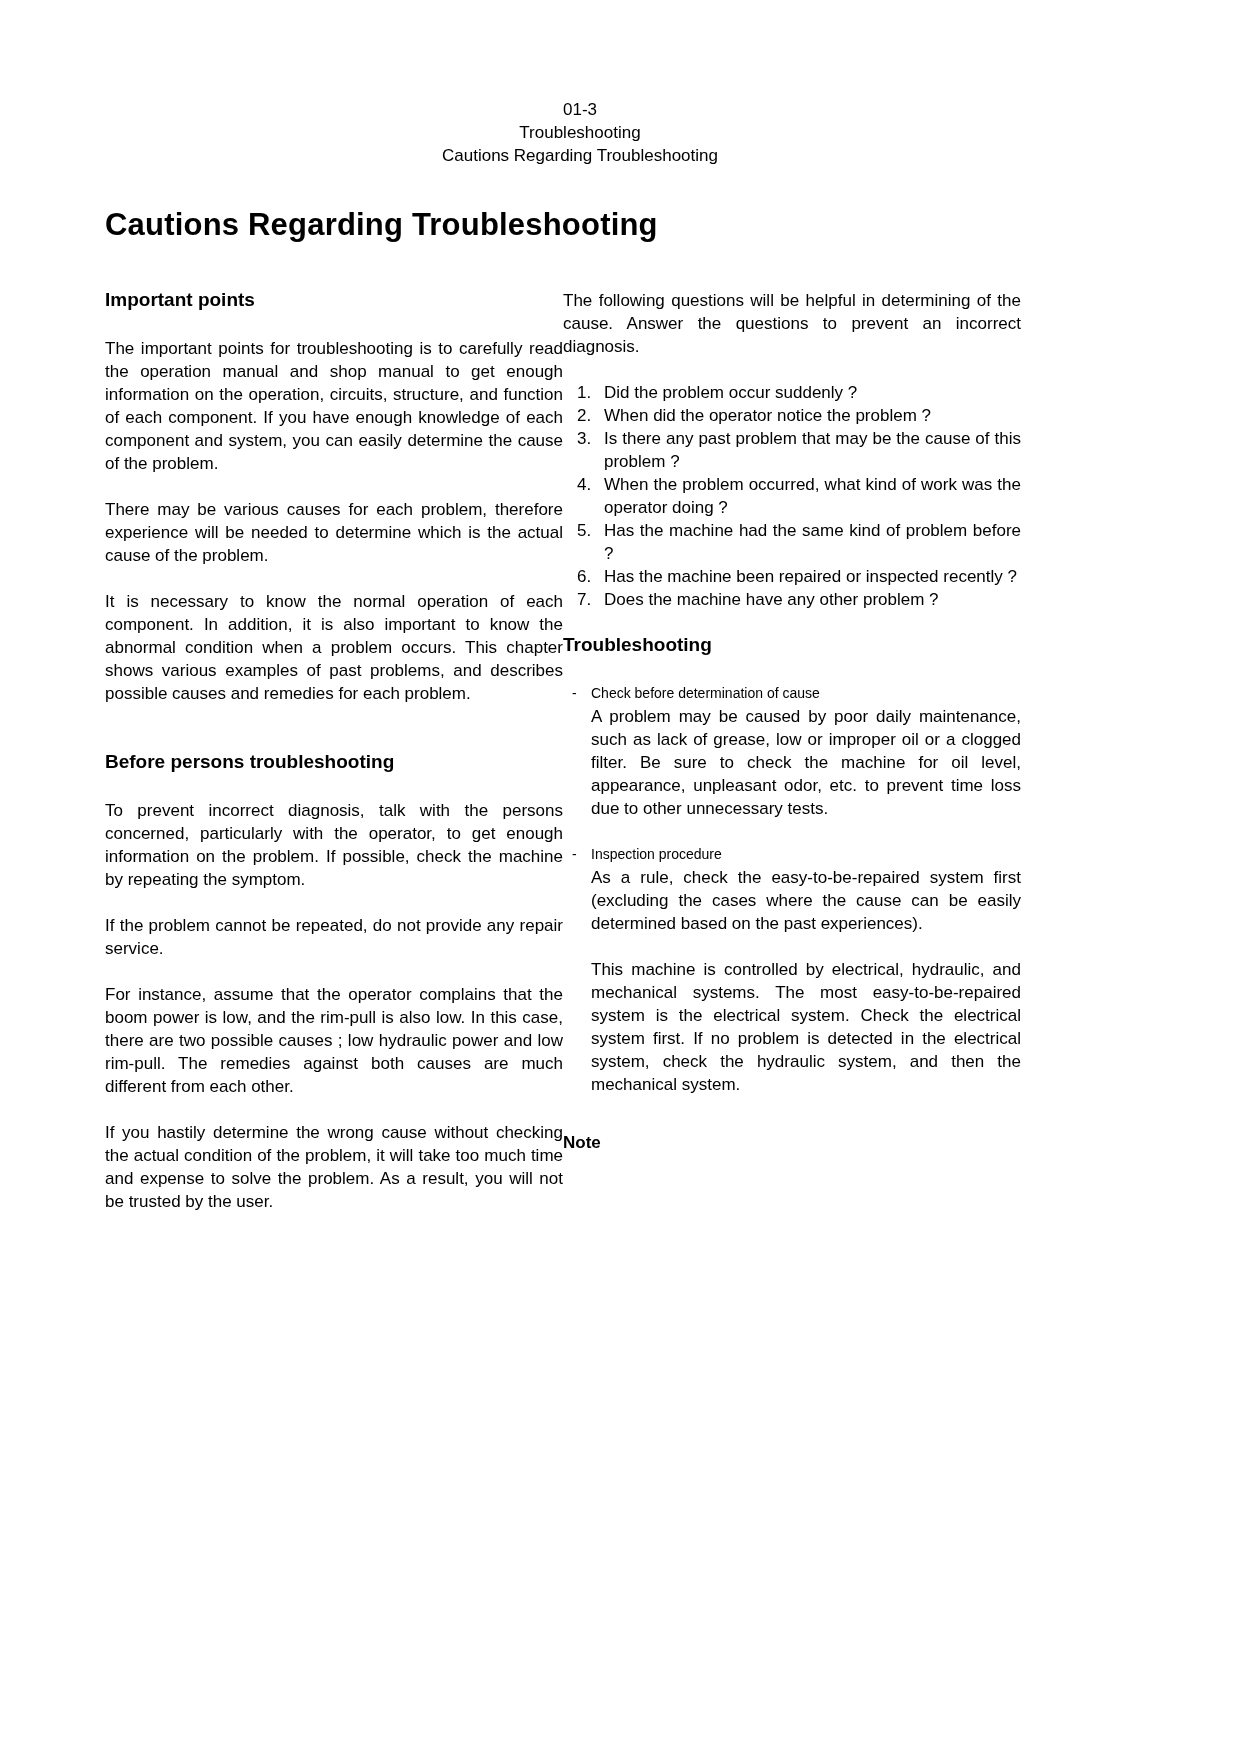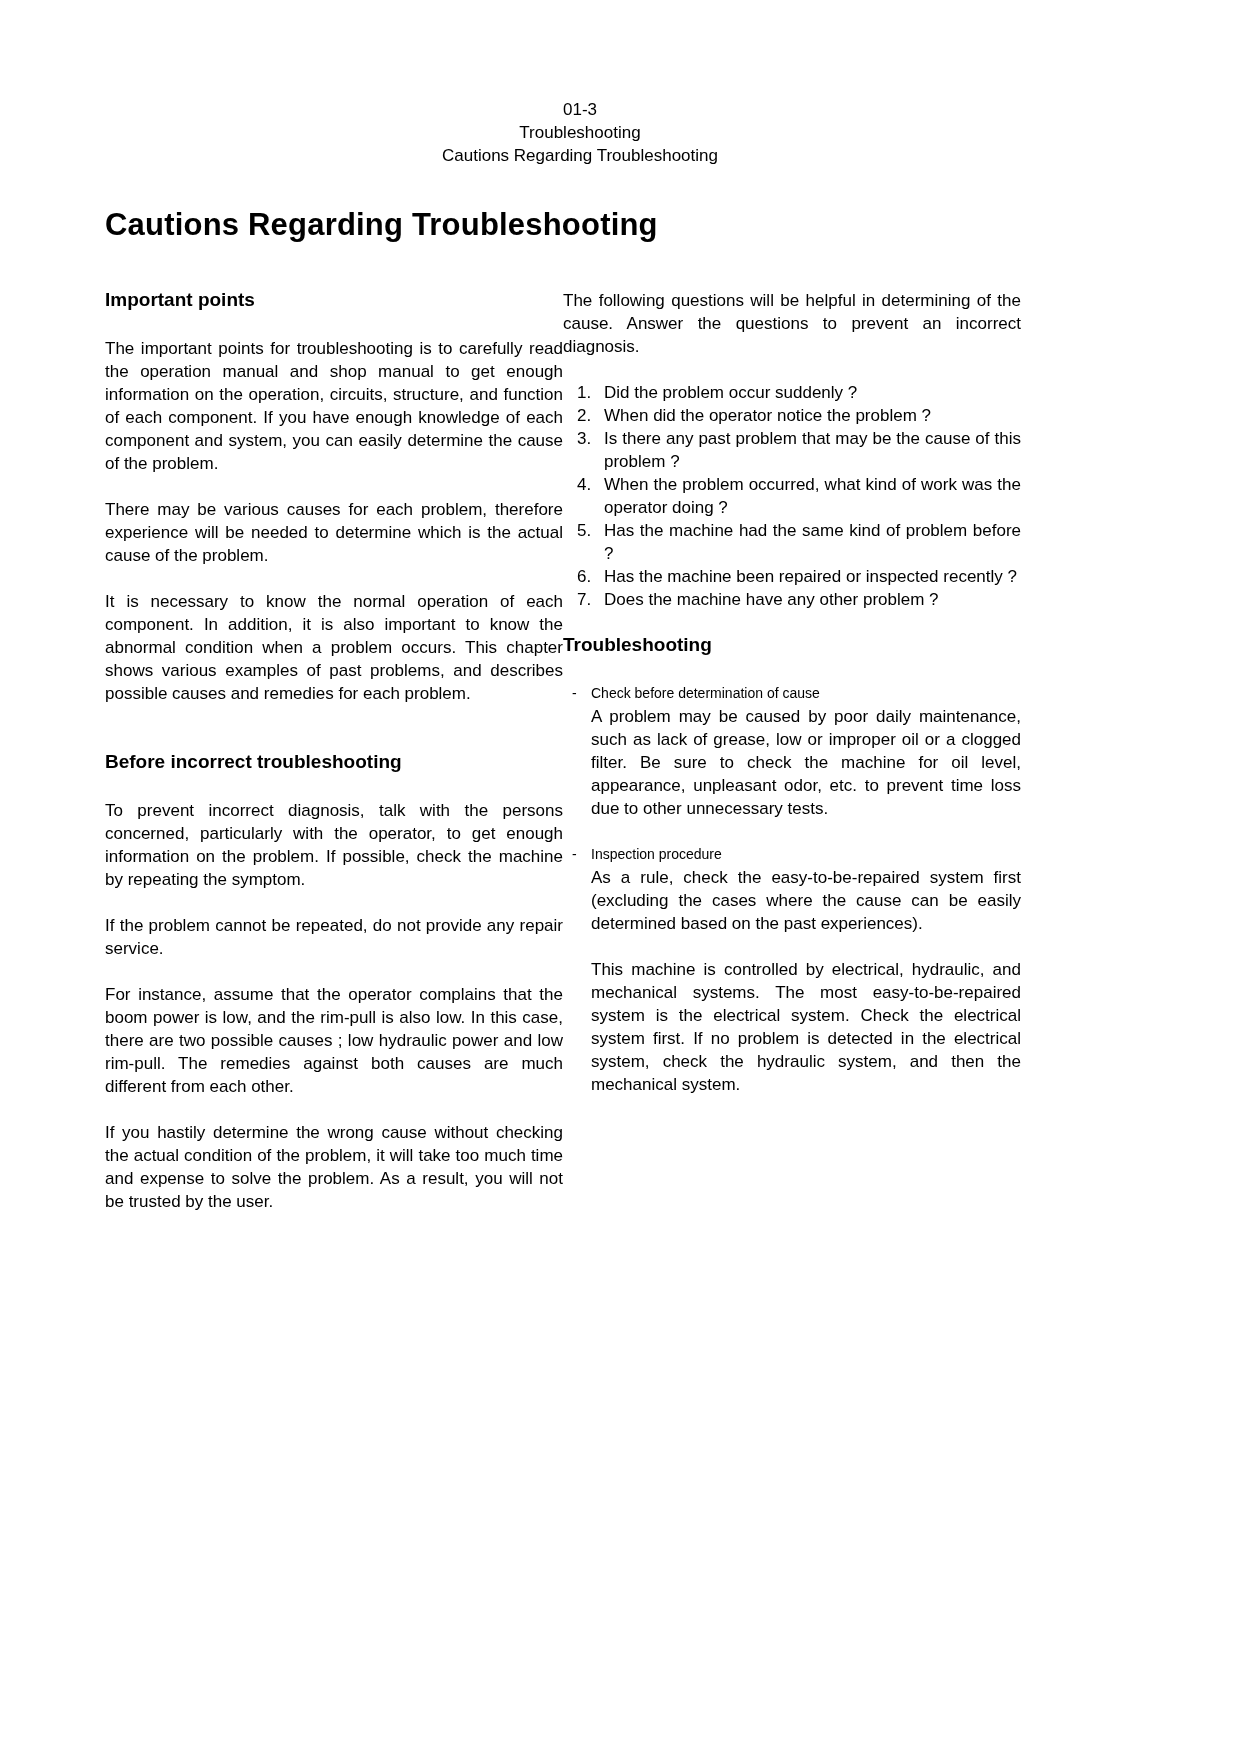--- a/index.html
+++ b/index.html
@@ -121,21 +121,21 @@
   <h1 class="doc-title">Cautions Regarding Troubleshooting</h1>
 
   <div class="columns">
 
     <div class="col">
       <h2 class="section-heading">Important points</h2>
       <p class="body-text">The important points for troubleshooting is to carefully read the operation manual and shop manual to get enough information on the operation, circuits, structure, and function of each component. If you have enough knowledge of each component and system, you can easily determine the cause of the problem.</p>
       <p class="body-text">There may be various causes for each problem, therefore experience will be needed to determine which is the actual cause of the problem.</p>
       <p class="body-text">It is necessary to know the normal operation of each component. In addition, it is also important to know the abnormal condition when a problem occurs. This chapter shows various examples of past problems, and describes possible causes and remedies for each problem.</p>
 
-      <h2 class="section-heading spaced">Before incorrect troubleshooting</h2>
+      <h2 class="section-heading spaced">Before persons troubleshooting</h2>
       <p class="body-text">To prevent incorrect diagnosis, talk with the persons concerned, particularly with the operator, to get enough information on the problem. If possible, check the machine by repeating the symptom.</p>
       <p class="body-text">If the problem cannot be repeated, do not provide any repair service.</p>
       <p class="body-text">For instance, assume that the operator complains that the boom power is low, and the rim-pull is also low. In this case, there are two possible causes ; low hydraulic power and low rim-pull. The remedies against both causes are much different from each other.</p>
       <p class="body-text">If you hastily determine the wrong cause without checking the actual condition of the problem, it will take too much time and expense to solve the problem. As a result, you will not be trusted by the user.</p>
     </div>
 
     <div class="col">
       <p class="body-text">The following questions will be helpful in determining of the cause. Answer the questions to prevent an incorrect diagnosis.</p>
 
       <ol class="questions">
@@ -159,18 +159,19 @@
 
       <div class="dash-item">
         <div class="dash-head">Inspection procedure</div>
         <div class="dash-body">
           <p class="body-text">As a rule, check the easy-to-be-repaired system first (excluding the cases where the cause can be easily determined based on the past experiences).</p>
           <p class="body-text">This machine is controlled by electrical, hydraulic, and mechanical systems. The most easy-to-be-repaired system is the electrical system. Check the electrical system first. If no problem is detected in the electrical system, check the hydraulic system, and then the mechanical system.</p>
         </div>
       </div>
 
       <div class="note-block">
+        <div class="note-heading">Note</div>
       </div>
     </div>
 
   </div>
 
 </div>
 
 </body></html>

